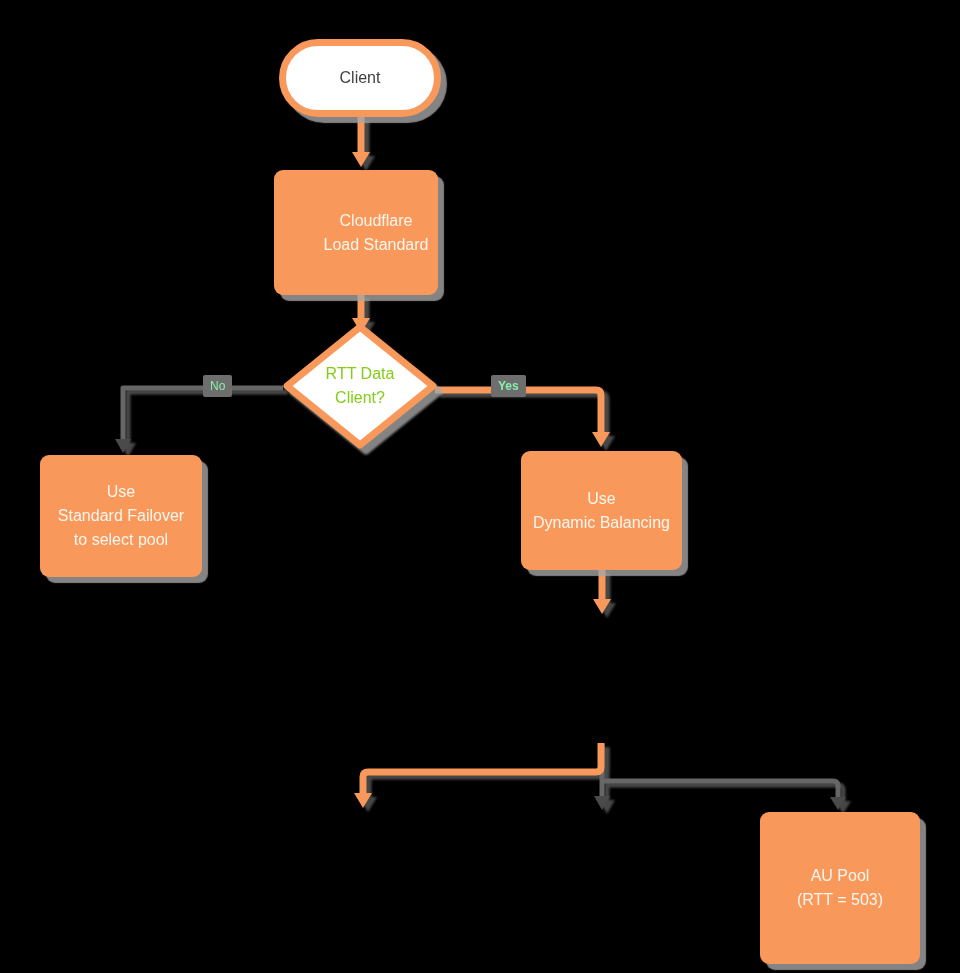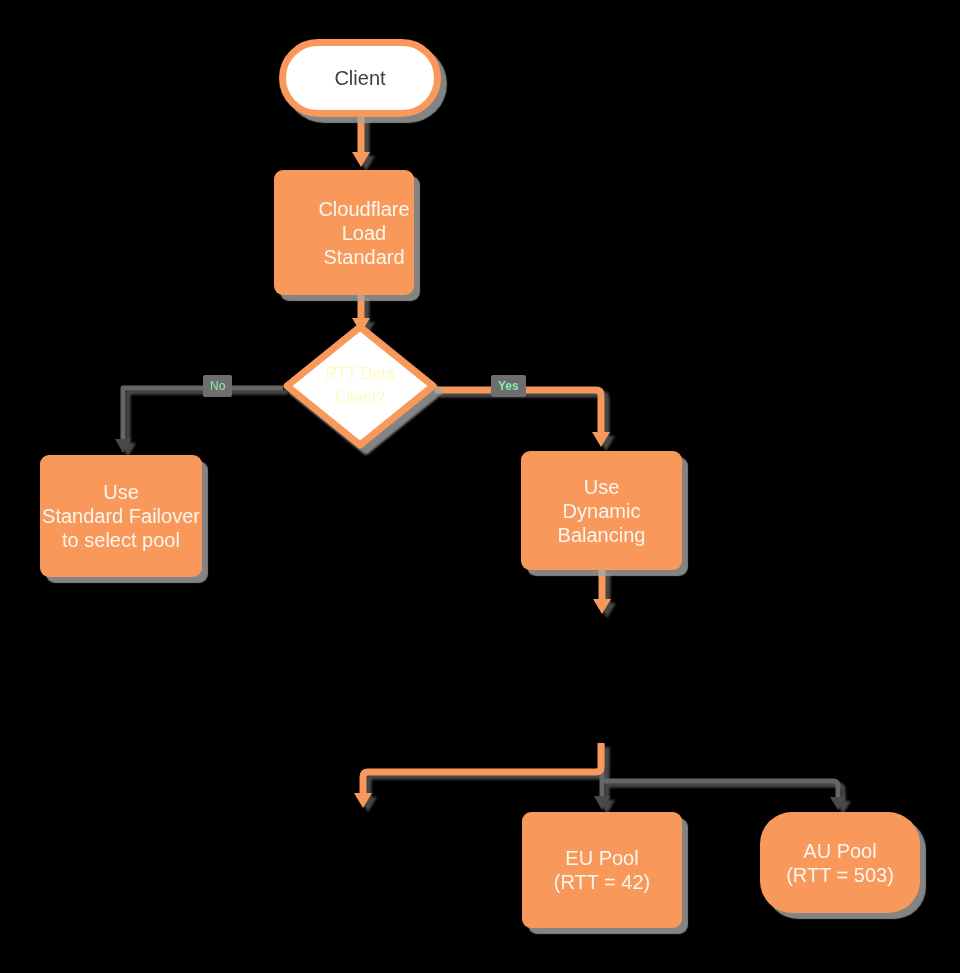--- a/index.html
+++ b/index.html
@@ -4,51 +4,51 @@
 <style>
   html,body{margin:0;padding:0;background:#000;}
   #canvas{
     position:relative;width:960px;height:973px;background:#000;overflow:hidden;
     font-family:"Liberation Sans", sans-serif;
   }
   #edges{position:absolute;left:0;top:0;width:960px;height:973px;
     filter:drop-shadow(5px 4px 1px rgba(130,130,130,0.55));}
   .node{
     position:absolute;display:flex;flex-direction:column;align-items:center;justify-content:center;
-    text-align:center;font-size:20px;line-height:24px;box-sizing:border-box;z-index:3;
+    text-align:center;font-size:16px;line-height:24px;box-sizing:border-box;z-index:3;
   }
   .orange-box{
     background:#F8995B;color:#FCF6EE;border-radius:9px;
     box-shadow:6px 6px 1px rgba(165,165,165,0.8);
   }
   .stadium{
     background:#FFFFFF;color:#3F3F3F;border:7px solid #F8995B;border-radius:40px;
     box-shadow:6px 6px 1px rgba(165,165,165,0.8);
   }
   .diamond{position:absolute;z-index:2;}
   .diamond svg{display:block;filter:drop-shadow(6px 6px 1px rgba(165,165,165,0.8));}
   .diamond .dtext{
     position:absolute;left:0;top:0;width:100%;height:100%;
     display:flex;flex-direction:column;justify-content:center;
-    text-align:center;color:#fef9c3;font-size:16px;line-height:24px;z-index:4;
+    text-align:center;color:#84cc16;font-size:16px;line-height:24px;z-index:4;
   }
   .edge-label{
     position:absolute;z-index:5;background:#6E6E6E;color:#86efac;
     font-size:12px;line-height:14px;padding:4px 7px;border-radius:2px;
   }
   
   #n-client{left:279px;top:39px;width:162px;height:78px;}
-  #n-cloudflare{left:274px;top:170px;width:140px;height:125px;padding-left:40px;}
+  #n-cloudflare{left:274px;top:170px;width:164px;height:125px;padding-left:40px;}
   #d-rtt{left:282px;top:322px;width:156px;height:128px;}
   #n-failover{left:40px;top:455px;width:162px;height:122px;}
   #n-dynamic{left:521px;top:451px;width:161px;height:119px;}
   #d-select{left:509px;top:611px;width:182px;height:133px;}
   #n-enam{left:280px;top:812px;width:163px;height:118px;}
   #n-eu{left:522px;top:812px;width:160px;height:116px;}
-  #n-au{left:760px;top:812px;width:160px;height:101px;border-radius:32px;}
+  #n-au{left:760px;top:812px;width:160px;height:152px;}
   #lbl-no{left:203px;top:375px;}
   #lbl-yes{left:491px;top:375px;font-weight:bold;}
   .ln b{font-weight:bold;}
 </style>
 </head>
 <body>
 
 <div id="canvas">
 
   <svg id="edges" viewBox="0 0 960 973">
@@ -108,23 +108,19 @@
     <div class="ln">to select pool</div>
   </div>
 
   <div class="node orange-box" id="n-dynamic">
     <div class="ln">Use</div>
     <div class="ln">Dynamic Balancing</div>
   </div>
 
 
 
-  <div class="node orange-box" id="n-eu">
-    <div class="ln">EU Pool</div>
-    <div class="ln">(RTT = 42)</div>
-  </div>
 
   <div class="node orange-box" id="n-au">
     <div class="ln">AU Pool</div>
     <div class="ln">(RTT = 503)</div>
   </div>
 
 </div>
 
 </body></html>

